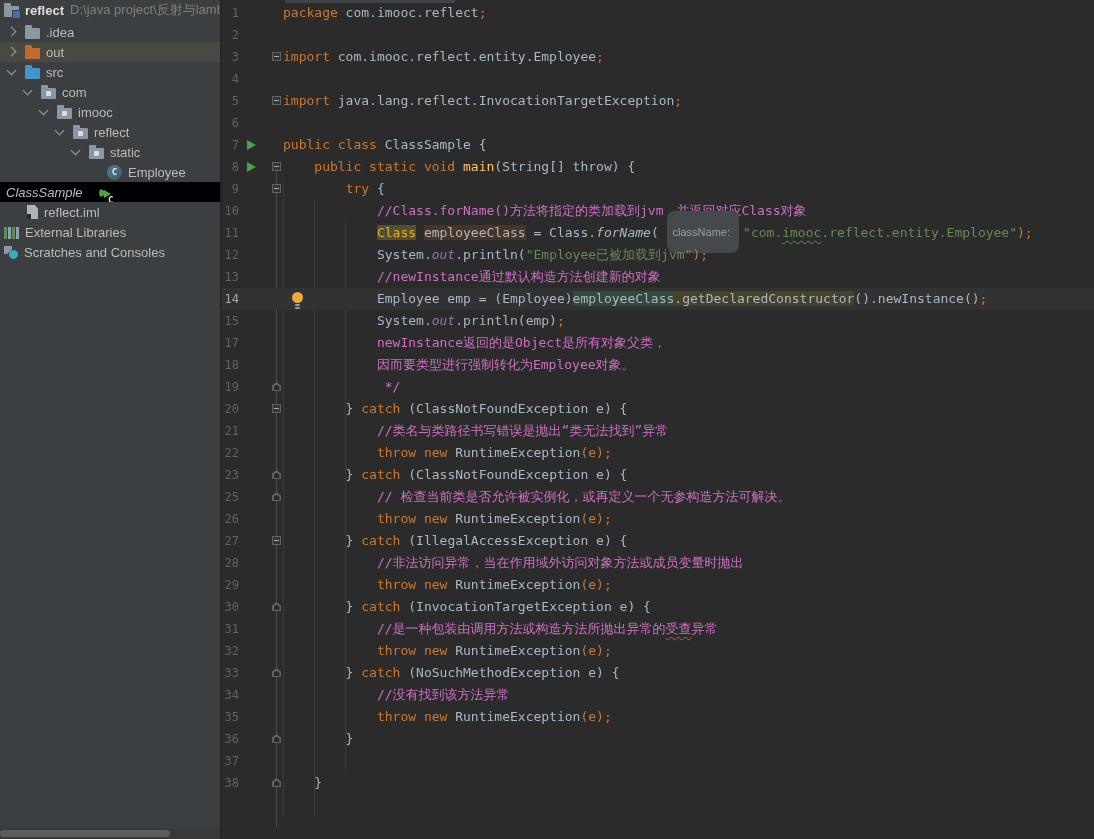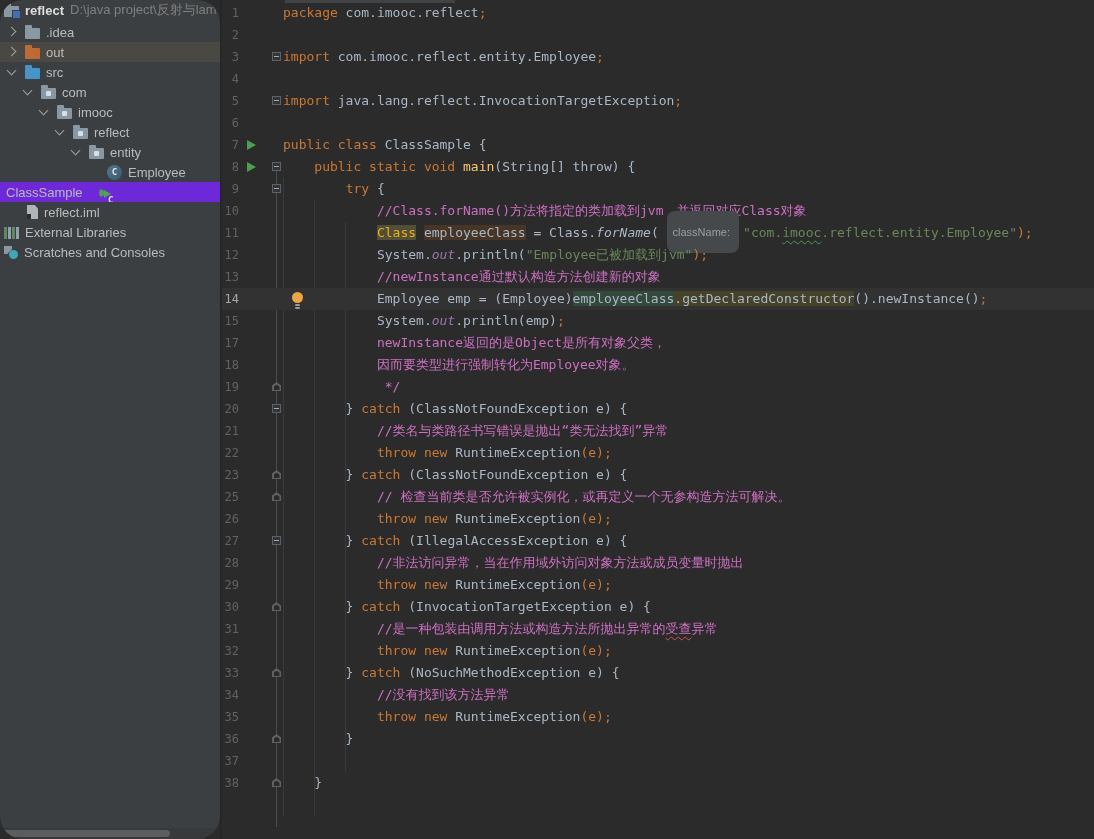--- a/index.html
+++ b/index.html
@@ -2,25 +2,25 @@
 <html><head>
 <meta charset="utf-8">
 <style>
   * { margin:0; padding:0; box-sizing:border-box; }
   html,body { width:1094px; height:839px; overflow:hidden; background:#2B2B2B;
     font-family:"Liberation Sans","DejaVu Sans",sans-serif; }
   .app { position:relative; width:1094px; height:839px; }
 
   
   .panel { position:absolute; left:0; top:0; width:220px; height:839px;
-    background:#3C3F41; overflow:hidden;border-radius:23px; }
+    background:#3C3F41; overflow:hidden; }
   #tree { padding-top:2px; }
   .trow { position:relative; display:flex; align-items:center; height:20px;
     width:100%; color:#BBBBBB; font-size:13px; white-space:nowrap; overflow:hidden; }
-  .trow.sel { background:#6d28d9; }
+  .trow.sel { background:#000000;font-style:italic; }
   .trow.hov { background:#4A4842; }
   .trow .lbl { margin-left:6px; }
   .rname { margin-left:6px; font-weight:bold; color:#DEDEDE; }
   .rpath { margin-left:6px; color:#7F7F7F; }
   .chev { flex:none; width:7px; height:7px; border-right:1.5px solid #9DA0A2;
     border-bottom:1.5px solid #9DA0A2; margin-top:-2px; }
   .chev.col { transform:rotate(-45deg); }
   .chev.exp { transform:rotate(45deg); margin-top:-4px; }
   .ic { flex:none; position:relative; display:inline-block; }
   .chev + .ic { margin-left:10px; }
@@ -142,21 +142,21 @@
           <span class="lbl">imooc</span>
         </div>
         <div class="trow">
           <span class="chev exp" style="margin-left: 56px;"></span>
           <span class="ic ic-folder pkg"></span>
           <span class="lbl">reflect</span>
         </div>
         <div class="trow">
           <span class="chev exp" style="margin-left: 72px;"></span>
           <span class="ic ic-folder pkg"></span>
-          <span class="lbl">entity</span>
+          <span class="lbl">static</span>
         </div>
         <div class="trow">
           <span class="ic ic-class" style="margin-left: 107px;"></span>
           <span class="lbl">Employee</span>
         </div>
         <div class="trow sel">
           <span class="ic ic-class run" style="margin-left: 91px;"></span>
           <span class="lbl">ClassSample</span>
         </div>
         <div class="trow">

